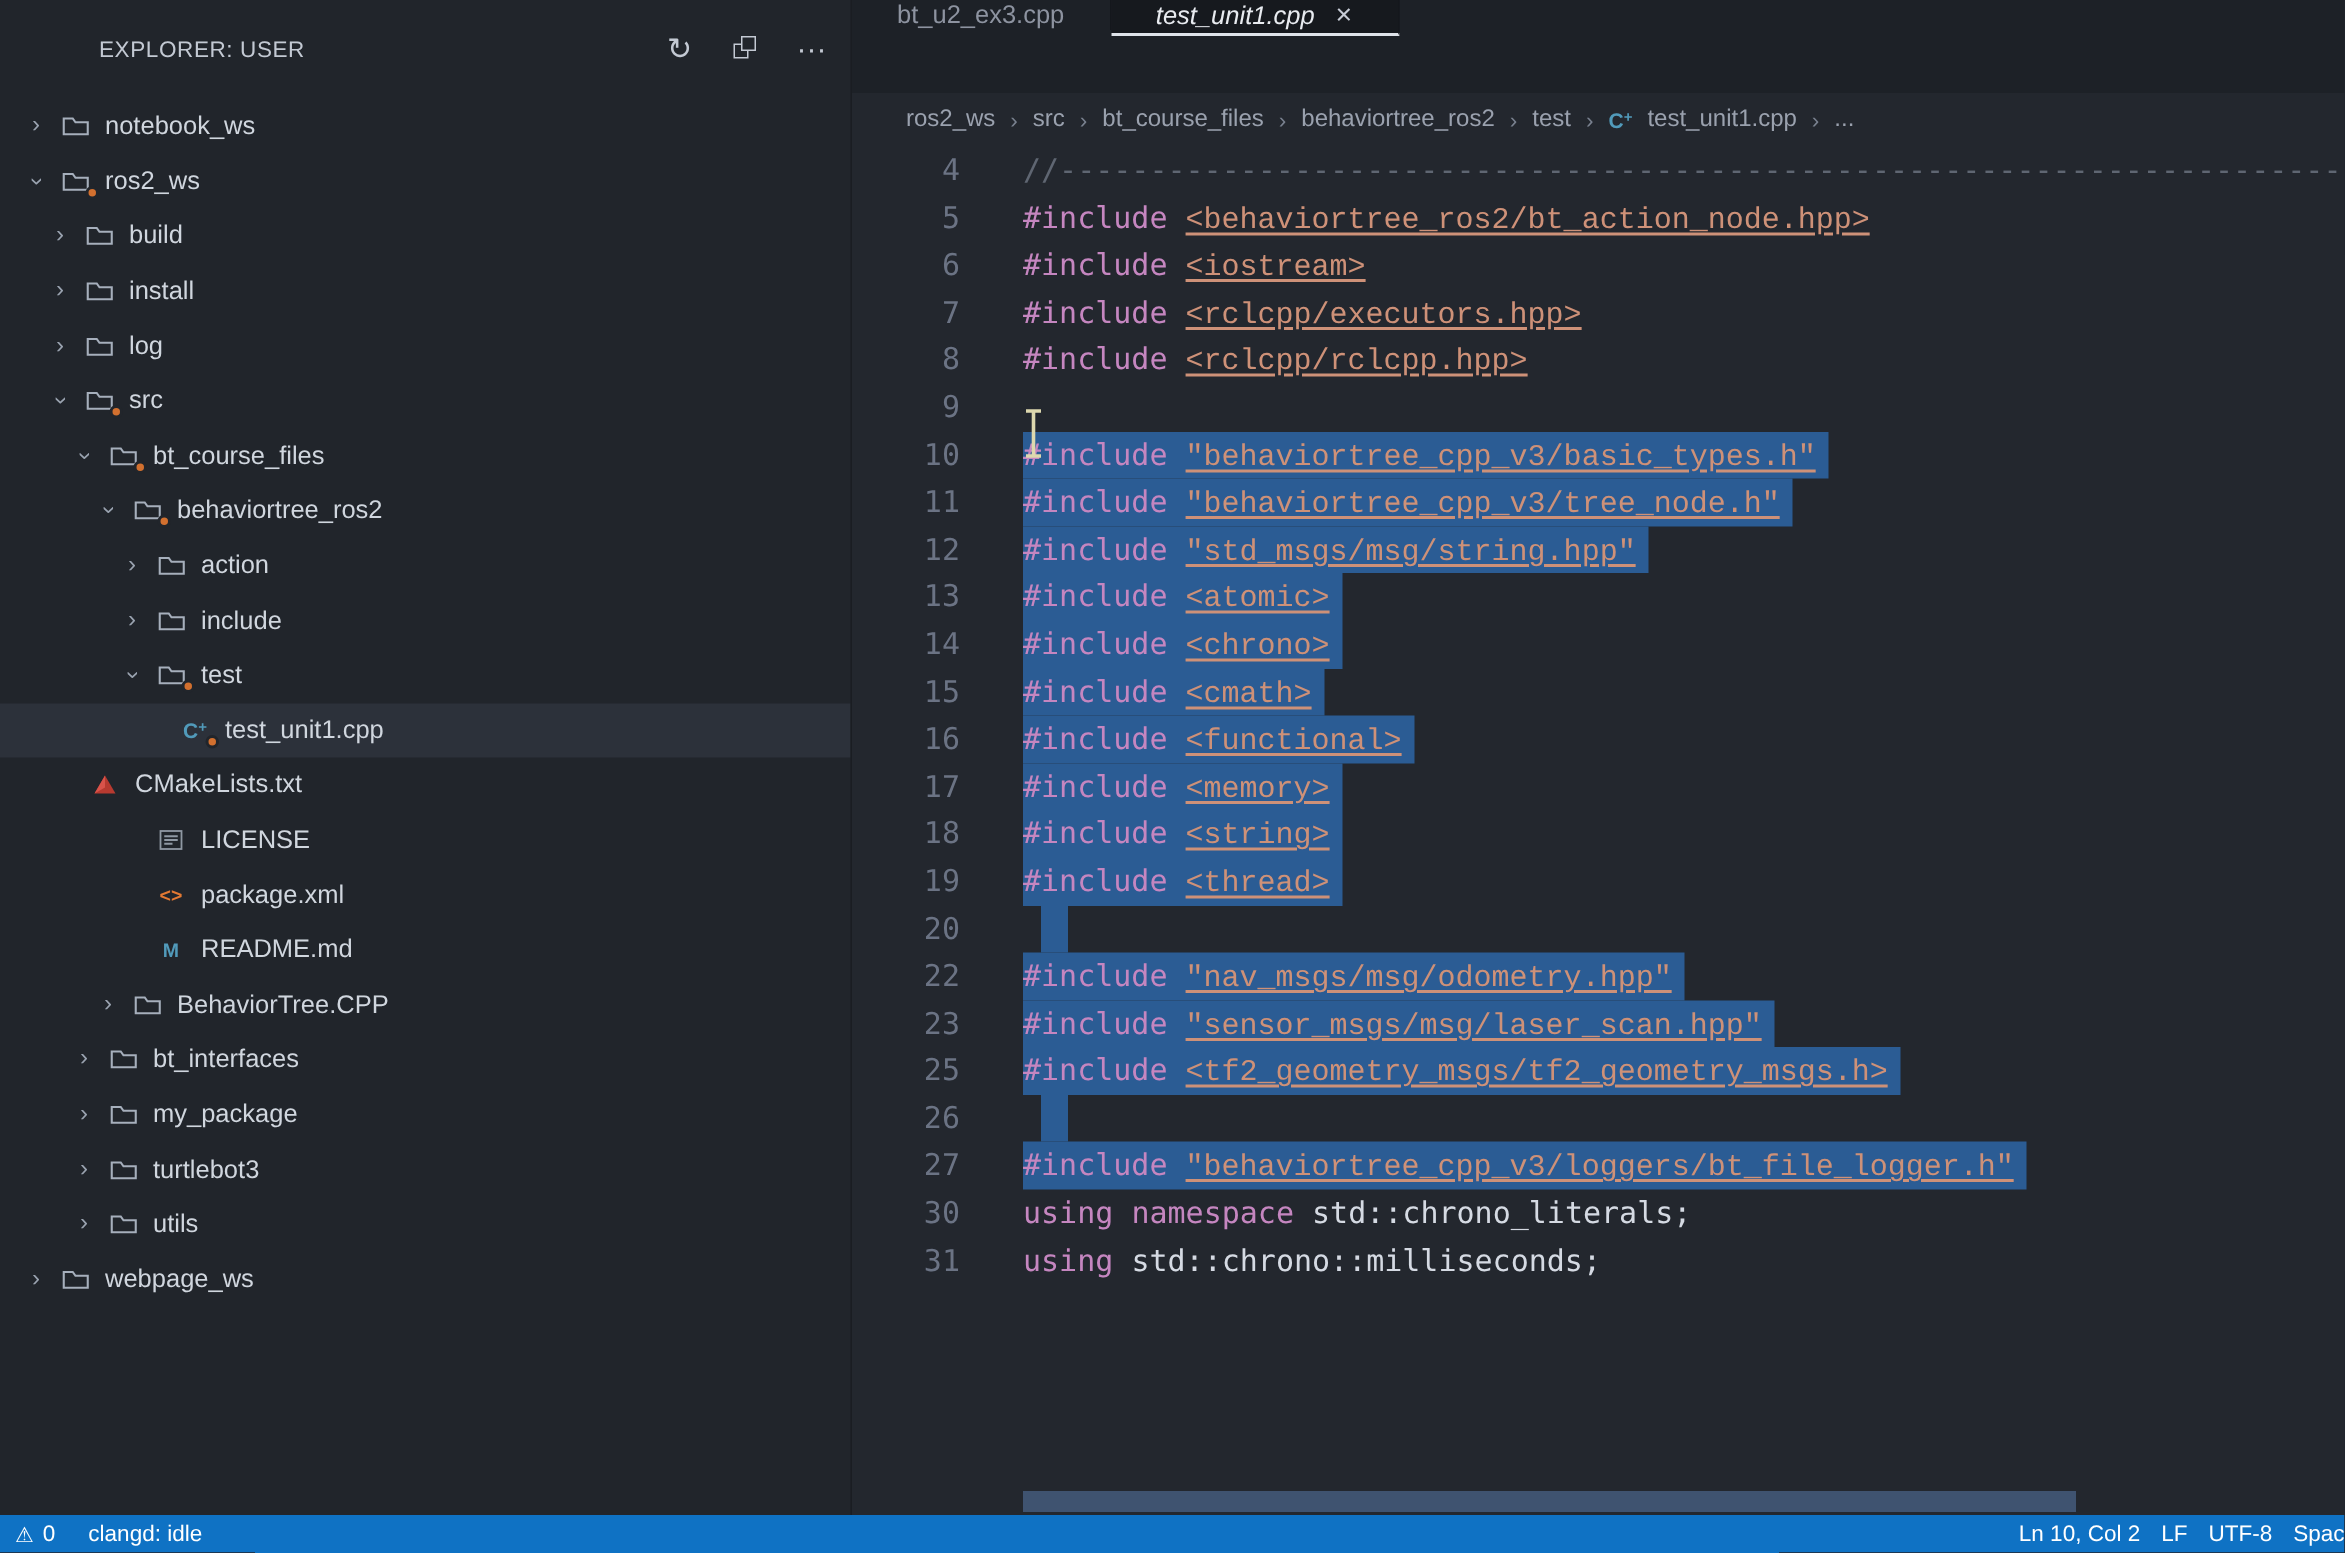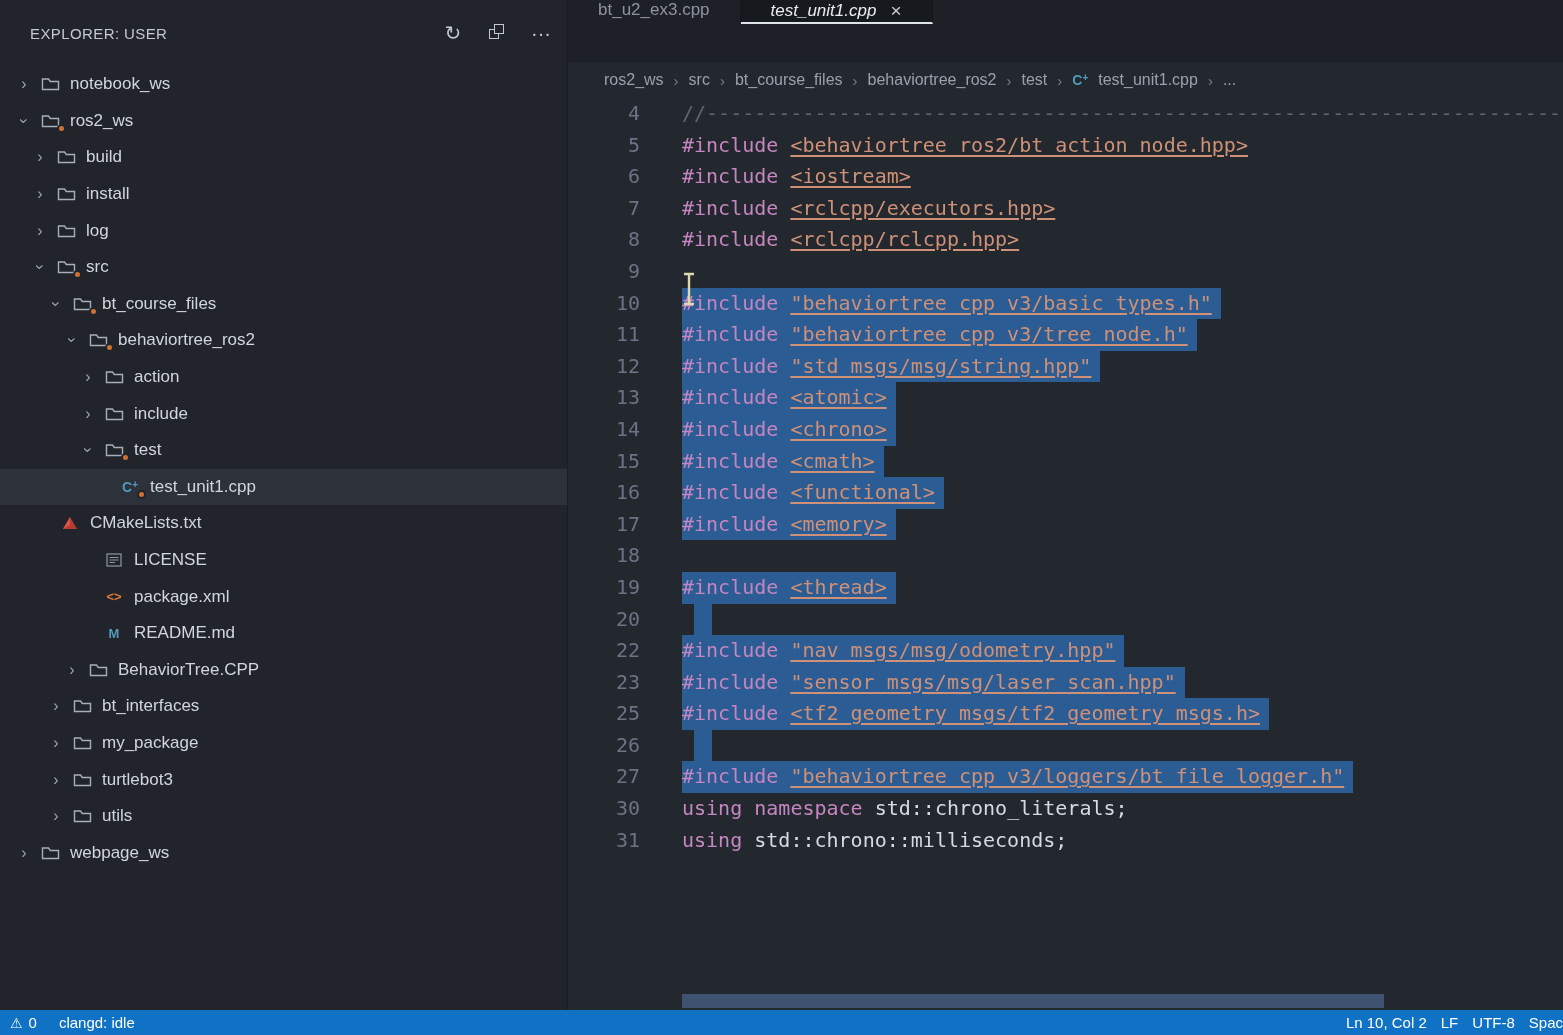--- a/index.html
+++ b/index.html
@@ -4,21 +4,21 @@
 <style>
   * { margin:0; padding:0; box-sizing:border-box; }
   html,body { width:1563px; height:1035px; overflow:hidden; background:#23272e;
               font-family:"Liberation Sans", sans-serif; }
   .app { position:relative; width:1563px; height:1035px; }
 
   
   .sidebar { position:absolute; left:0; top:0; width:568px; height:1010px;
              background:#21252b; border-right:1px solid #1a1d22; overflow:hidden; }
   .sb-header { height:66px; display:flex; align-items:center; padding:0 16px 0 30px; }
-  .sb-title { flex:1; font-size:15px; letter-spacing:.4px; color:#c3c9d3; white-space:nowrap; }
+  .sb-title { flex:1; font-size:15px; letter-spacing:.4px; color:#c3c9d3; white-space:nowrap;margin-left:36px; }
   .sb-actions { display:flex; align-items:center; gap:24px; }
   .sb-act { color:#c3c9d3; font-size:20px; line-height:1; cursor:pointer; position:relative;
             width:20px; height:20px; display:flex; align-items:center; justify-content:center; }
   .sb-act .sq1 { position:absolute; left:2px; top:6px; width:10px; height:10px; border:1.6px solid #c3c9d3; }
   .sb-act .sq2 { position:absolute; left:7px; top:1px; width:10px; height:10px; border:1.6px solid #c3c9d3; background:#21252b; }
 
   .tree-row { height:36.6px; display:flex; align-items:center; font-size:17px; color:#d0d6de;
               cursor:pointer; white-space:nowrap; }
   .tree-row.selected { background:#2c313a; }
   .chev { display:inline-flex; width:24px; justify-content:center; font-size:16px; color:#9aa3b0; }
@@ -54,21 +54,21 @@
   .code-row { display:flex; height:31.6px; line-height:31.6px; white-space:pre; }
   .ln   { flex:0 0 72px; text-align:right; color:#6b7384; }
   .lgap { flex:0 0 42px; }
   .lct  { white-space:pre; }
   .lct.sel { background:var(--selection,#2b5c94); padding-right:9px; }
   .nl-sel { margin-left:12px; width:18px; height:31.6px; background:var(--selection,#2b5c94); }
   .t-d { color:var(--directive,#c586c0); }
   .t-k { color:var(--keyword,#c586c0); }
   .t-p { color:var(--plain,#d5dae3); }
   .t-c { color:var(--comment,#5f6672); }
-  .t-s { color:var(--string,#ce9178); text-decoration:underline; text-underline-offset:3px; }
+  .t-s { color:var(--string,#ce9178); text-decoration:underline; text-underline-offset:3px;font-family:Liberation Mono, monospace; }
 
   .hscroll { position:absolute; left:114px; bottom:2px; width:702px; height:14px;
              background:rgba(92,128,178,.5); }
   .ibeam { position:absolute; left:113px; top:272px; pointer-events:none; }
 
   
   .statusbar { position:absolute; left:0; bottom:0; width:1563px; height:25px;
                background:var(--statusbar_bg,#0f72c4); color:#fff; display:flex; align-items:center;
                font-size:15px; padding:0 0 0 10px; white-space:nowrap; overflow:hidden; }
   .sb-item { display:flex; align-items:center; gap:6px; margin-right:22px; cursor:pointer; }
@@ -334,21 +334,21 @@
         <div class="code-row"><span class="ln">8</span><span class="lgap"></span><span class="lct"><span class="t-d">#include</span><span class="t-p"> </span><span class="t-s">&lt;rclcpp/rclcpp.hpp&gt;</span></span></div>
         <div class="code-row"><span class="ln">9</span><span class="lgap"></span><span class="lct"></span></div>
         <div class="code-row"><span class="ln">10</span><span class="lgap"></span><span class="lct sel"><span class="t-d">#include</span><span class="t-p"> </span><span class="t-s">"behaviortree_cpp_v3/basic_types.h"</span></span></div>
         <div class="code-row"><span class="ln">11</span><span class="lgap"></span><span class="lct sel"><span class="t-d">#include</span><span class="t-p"> </span><span class="t-s">"behaviortree_cpp_v3/tree_node.h"</span></span></div>
         <div class="code-row"><span class="ln">12</span><span class="lgap"></span><span class="lct sel"><span class="t-d">#include</span><span class="t-p"> </span><span class="t-s">"std_msgs/msg/string.hpp"</span></span></div>
         <div class="code-row"><span class="ln">13</span><span class="lgap"></span><span class="lct sel"><span class="t-d">#include</span><span class="t-p"> </span><span class="t-s">&lt;atomic&gt;</span></span></div>
         <div class="code-row"><span class="ln">14</span><span class="lgap"></span><span class="lct sel"><span class="t-d">#include</span><span class="t-p"> </span><span class="t-s">&lt;chrono&gt;</span></span></div>
         <div class="code-row"><span class="ln">15</span><span class="lgap"></span><span class="lct sel"><span class="t-d">#include</span><span class="t-p"> </span><span class="t-s">&lt;cmath&gt;</span></span></div>
         <div class="code-row"><span class="ln">16</span><span class="lgap"></span><span class="lct sel"><span class="t-d">#include</span><span class="t-p"> </span><span class="t-s">&lt;functional&gt;</span></span></div>
         <div class="code-row"><span class="ln">17</span><span class="lgap"></span><span class="lct sel"><span class="t-d">#include</span><span class="t-p"> </span><span class="t-s">&lt;memory&gt;</span></span></div>
-        <div class="code-row"><span class="ln">18</span><span class="lgap"></span></div>
+        <div class="code-row"><span class="ln">18</span><span class="lgap"></span><span class="lct sel"><span class="t-d">#include</span><span class="t-p"> </span><span class="t-s">&lt;string&gt;</span></span></div>
         <div class="code-row"><span class="ln">19</span><span class="lgap"></span><span class="lct sel"><span class="t-d">#include</span><span class="t-p"> </span><span class="t-s">&lt;thread&gt;</span></span></div>
         <div class="code-row"><span class="ln">20</span><span class="lgap"></span><span class="lct"></span><span class="nl-sel"></span></div>
         <div class="code-row"><span class="ln">22</span><span class="lgap"></span><span class="lct sel"><span class="t-d">#include</span><span class="t-p"> </span><span class="t-s">"nav_msgs/msg/odometry.hpp"</span></span></div>
         <div class="code-row"><span class="ln">23</span><span class="lgap"></span><span class="lct sel"><span class="t-d">#include</span><span class="t-p"> </span><span class="t-s">"sensor_msgs/msg/laser_scan.hpp"</span></span></div>
         <div class="code-row"><span class="ln">25</span><span class="lgap"></span><span class="lct sel"><span class="t-d">#include</span><span class="t-p"> </span><span class="t-s">&lt;tf2_geometry_msgs/tf2_geometry_msgs.h&gt;</span></span></div>
         <div class="code-row"><span class="ln">26</span><span class="lgap"></span><span class="lct"></span><span class="nl-sel"></span></div>
         <div class="code-row"><span class="ln">27</span><span class="lgap"></span><span class="lct sel"><span class="t-d">#include</span><span class="t-p"> </span><span class="t-s">"behaviortree_cpp_v3/loggers/bt_file_logger.h"</span></span></div>
         <div class="code-row"><span class="ln">30</span><span class="lgap"></span><span class="lct"><span class="t-k">using</span><span class="t-p"> </span><span class="t-k">namespace</span><span class="t-p"> std::chrono_literals;</span></span></div>
         <div class="code-row"><span class="ln">31</span><span class="lgap"></span><span class="lct"><span class="t-k">using</span><span class="t-p"> std::chrono::milliseconds;</span></span></div>
       </div>

